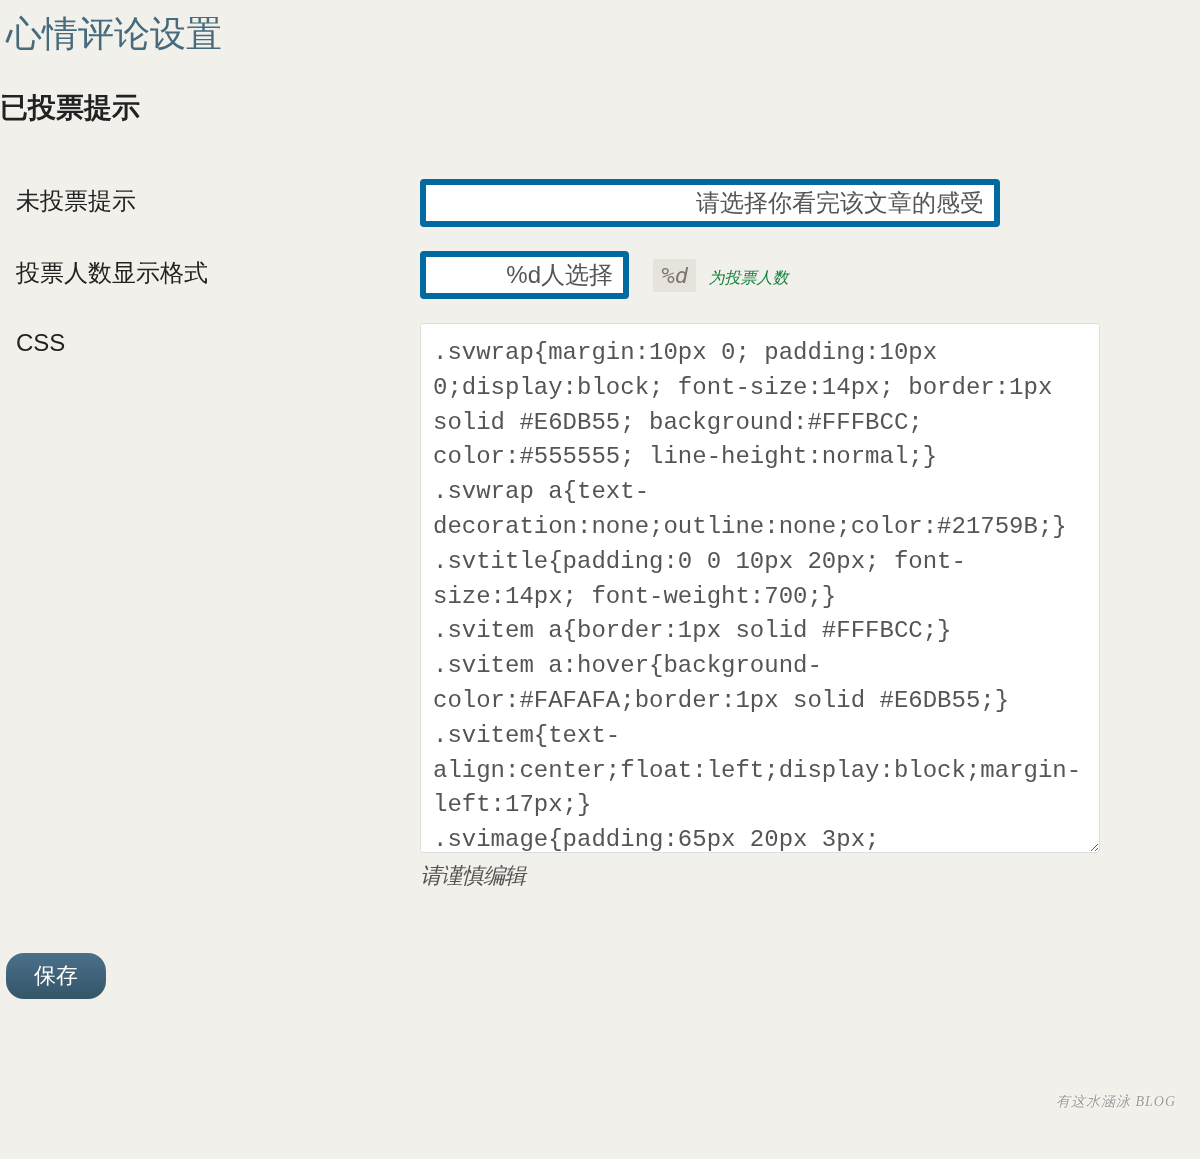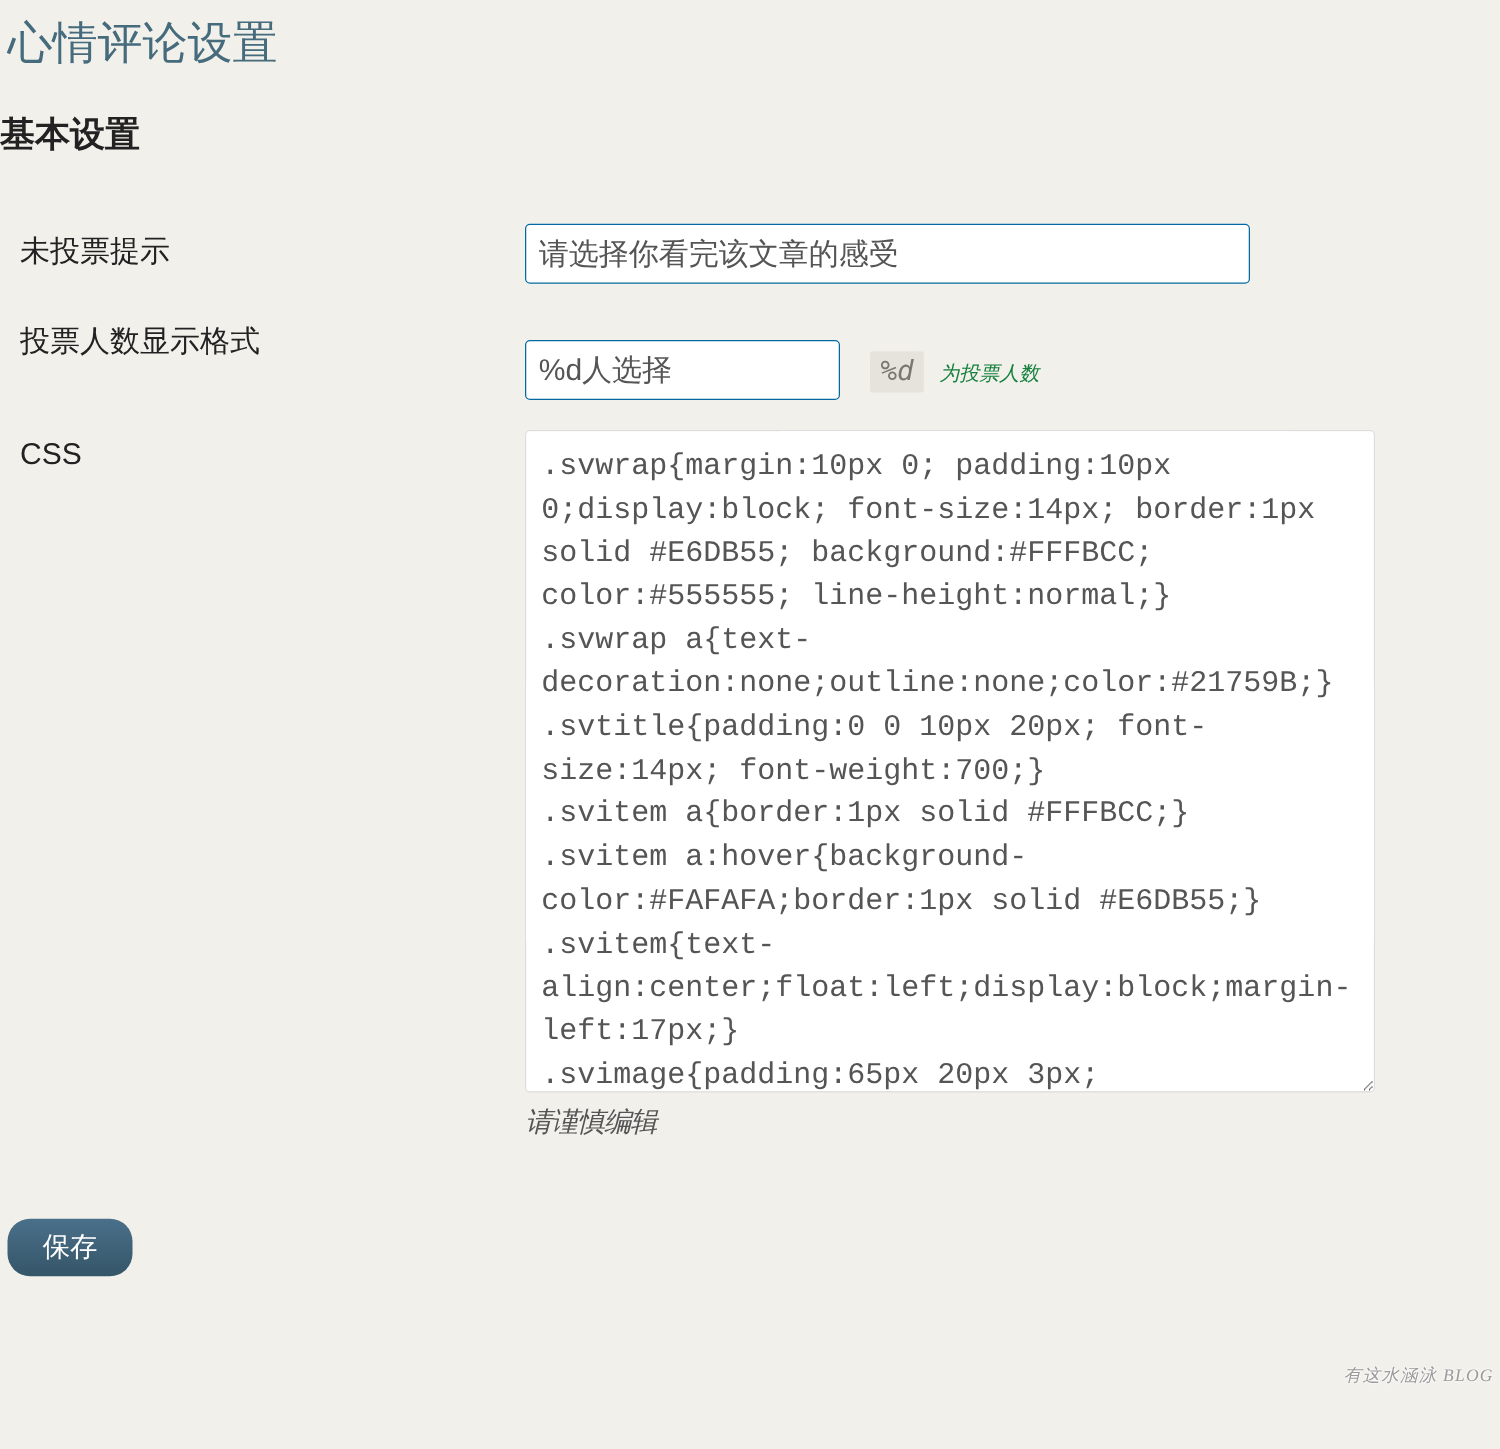--- a/index.html
+++ b/index.html
@@ -40,28 +40,29 @@
       padding: 18px 10px 18px 16px;
       vertical-align: top;
     }
     .form-table td {
       padding: 12px 10px 12px 0;
     }
     input[type="text"] {
       height: 48px;
       font-size: 24px;
       padding: 6px 10px;
-      border: 1px solid #0369a1;
+      border: 6px solid #0369a1;
       border-radius: 4px;
       background: #fff;
       color: #555;
       font-family: inherit;
+      text-align: right;
     }
     .input-wide { width: 580px; }
-    .input-narrow { width: 252px; margin-top: 21px; }
+    .input-narrow { width: 209px; }
     textarea {
       width: 680px;
       height: 530px;
       font-size: 24px;
       font-family: Consolas, "Courier New", monospace;
       padding: 12px;
       border: 1px solid #ddd;
       border-radius: 4px;
       background: #fff;
       color: #555;
@@ -103,40 +104,40 @@
       font-size: 22px;
       padding: 8px 28px;
       border: none;
       border-radius: 18px;
       cursor: pointer;
       margin: 50px 0 0 6px;
       font-family: inherit;
     }
     .watermark {
       position: absolute;
-      right: 5px;
+      right: 24px;
       bottom: 50px;
       font-size: 14px;
       color: #9a9a9a;
       font-style: italic;
       text-shadow: 0 0 2px #fff, 0 0 2px #fff;
       font-family: serif;
       letter-spacing: 1px;
       line-height: 1.1;
       text-align: center;
     }
   </style>
 </head>
 <body>
 
 
 
 <h1 class="page-title">心情评论设置</h1>
 
-<h2 class="section-heading">基本设置</h2>
+<h2 class="section-heading">已投票提示</h2>
 
 <table class="form-table">
   <tbody>
       <tr>
     <th>未投票提示</th>
     <td>
       <input type="text" class="input-wide" value="请选择你看完该文章的感受" style="">
     </td>
   </tr>
   <tr>

